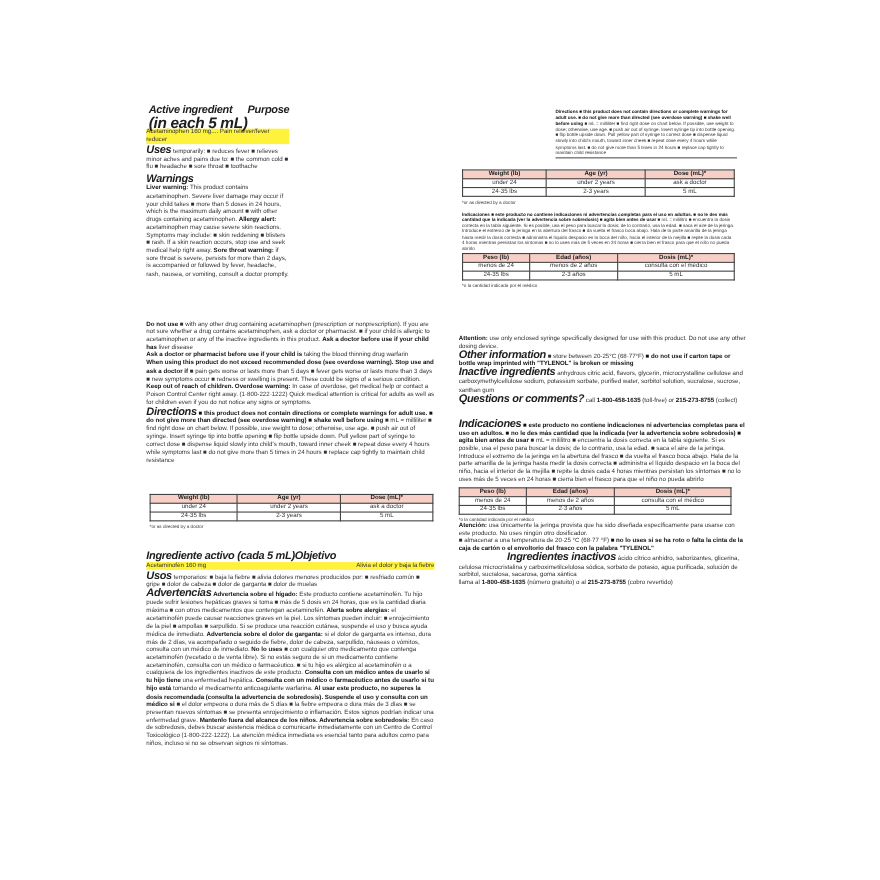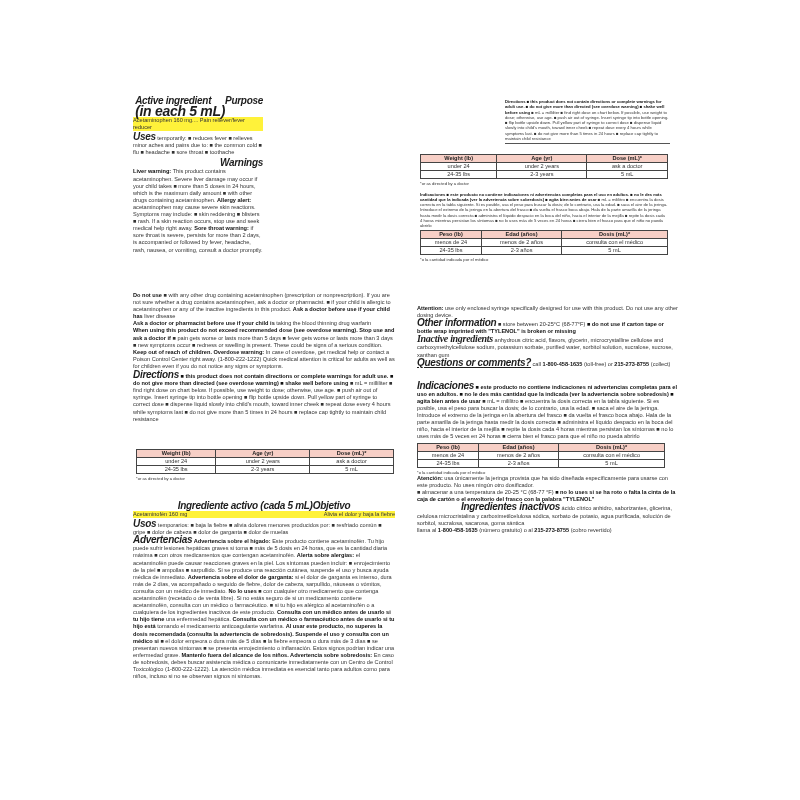--- a/index.html
+++ b/index.html
@@ -28,21 +28,21 @@
     </div>
     <div class="hd" style="font-size:10px; line-height:10px;">Purpose</div>
   </div>
   <div class="hl t" style="margin-top:1px;">
     <span>Acetaminophen 160 mg.... Pain reliever/fever reducer</span>
   </div>
   <div class="t sec">
     <span class="hd" style="font-size:10px;">Uses</span>
     <span>temporarily: ■ reduces fever ■ relieves minor aches and pains due to: ■ the common cold ■ flu ■ headache ■ sore throat ■ toothache</span>
   </div>
-  <div class="hd" style="font-size:10px; line-height:10px; margin-top:2px;text-align:right;">Warnings</div>
+  <div class="hd" style="font-size:10px; line-height:10px; margin-top:2px;">Warnings</div>
   <div class="t">
     <b>Liver warning:</b>
     <span>This product contains acetaminophen. Severe liver damage may occur if your child takes ■ more than 5 doses in 24 hours, which is the maximum daily amount ■ with other drugs containing acetaminophen.</span>
     <b>Allergy alert:</b>
     <span>acetaminophen may cause severe skin reactions. Symptoms may include: ■ skin reddening ■ blisters ■ rash. If a skin reaction occurs, stop use and seek medical help right away.</span>
     <b>Sore throat warning:</b>
     <span>if sore throat is severe, persists for more than 2 days, is accompanied or followed by fever, headache, rash, nausea, or vomiting, consult a doctor promptly.</span>
   </div>
 </div>
 
@@ -81,21 +81,21 @@
       <td>24-35 lbs</td>
       <td>2-3 years</td>
       <td>5 mL</td>
     </tr>
   </tbody>
     </table>
   <div class="tt" style="margin-top:2px;">*or as directed by a doctor</div>
 </div>
 
 <div class="col" style="left:133px; top:500px; width:262px;">
-  <div style="display:flex; justify-content:center;">
+  <div style="display:flex; justify-content:flex-start;">
     <span class="hd" style="font-size:10px;">Ingrediente activo (cada 5 mL)</span>
     <span class="hd" style="font-size:10px;">Objetivo</span>
   </div>
   <div class="hl t">
     <span>Acetaminofén 160 mg</span>
     <span>Alivia el dolor y baja la fiebre</span>
   </div>
   <div class="t sec">
     <span class="hd" style="font-size:10px;">Usos</span>
     <span>temporarios: ■ baja la fiebre ■ alivia dolores menores producidos por: ■ resfriado común ■ gripe ■ dolor de cabeza ■ dolor de garganta ■ dolor de muelas</span>
@@ -177,25 +177,25 @@
   <div>
     <b>Attention:</b>
     <span>use only enclosed syringe specifically designed for use with this product. Do not use any other dosing device.</span>
   </div>
   <div>
     <span class="hd" style="font-size:10px;">Other information</span>
     <span>■ store between 20-25°C (68-77°F)</span>
     <b>■ do not use if carton tape or bottle wrap imprinted with "TYLENOL" is broken or missing</b>
   </div>
   <div>
-    <span class="hd" style="font-size:10px;font-family:Liberation Serif, serif;">Inactive ingredients</span>
+    <span class="hd" style="font-size:10px;">Inactive ingredients</span>
     <span>anhydrous citric acid, flavors, glycerin, microcrystalline cellulose and carboxymethylcellulose sodium, potassium sorbate, purified water, sorbitol solution, sucralose, sucrose, xanthan gum</span>
   </div>
   <div>
-    <span class="hd" style="font-size:10px;text-decoration:underline;">Questions or comments?</span>
+    <span class="hd" style="font-size:10px;">Questions or comments?</span>
     <span>call</span>
     <b>1-800-458-1635</b>
     <span>(toll-free) or</span>
     <b>215-273-8755</b>
     <span>(collect)</span>
   </div>
 
   <div style="margin-top:14px;">
     <span class="hd" style="font-size:10px;">Indicaciones</span>
     <b>■ este producto no contiene indicaciones ni advertencias completas para el uso en adultos. ■ no le des más cantidad que la indicada (ver la advertencia sobre sobredosis) ■ agita bien antes de usar</b>

